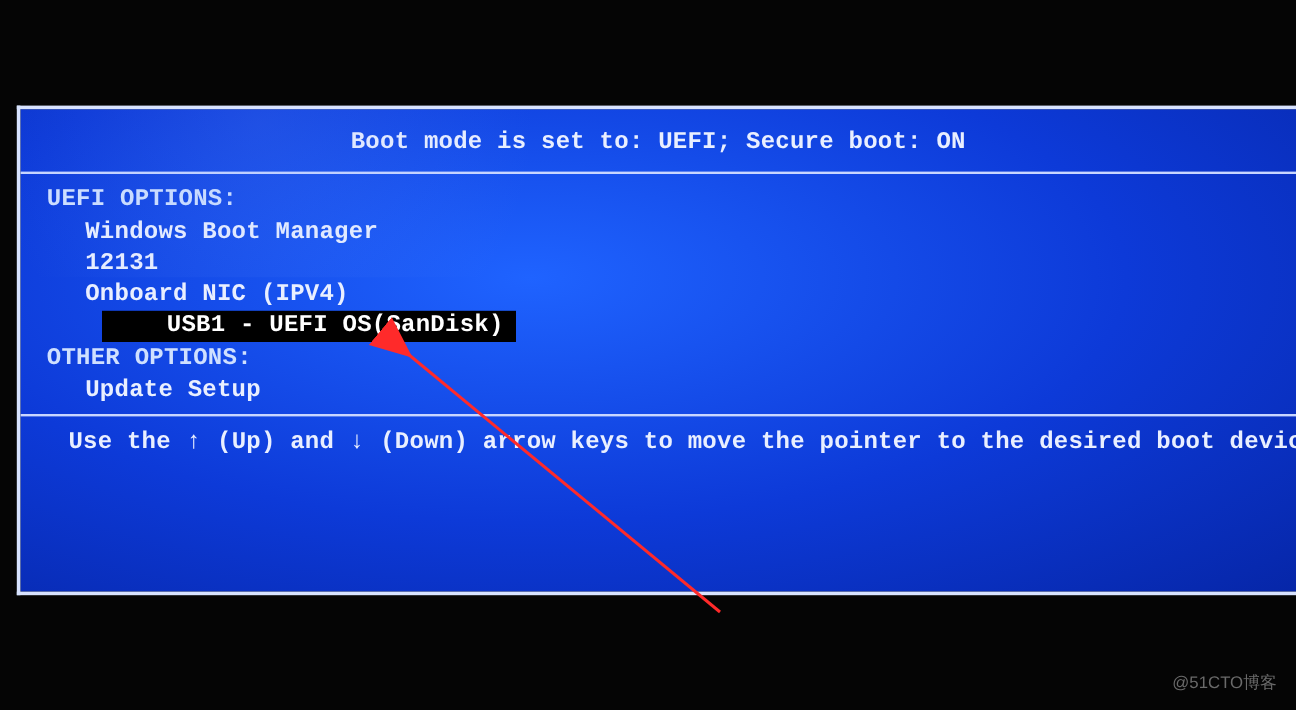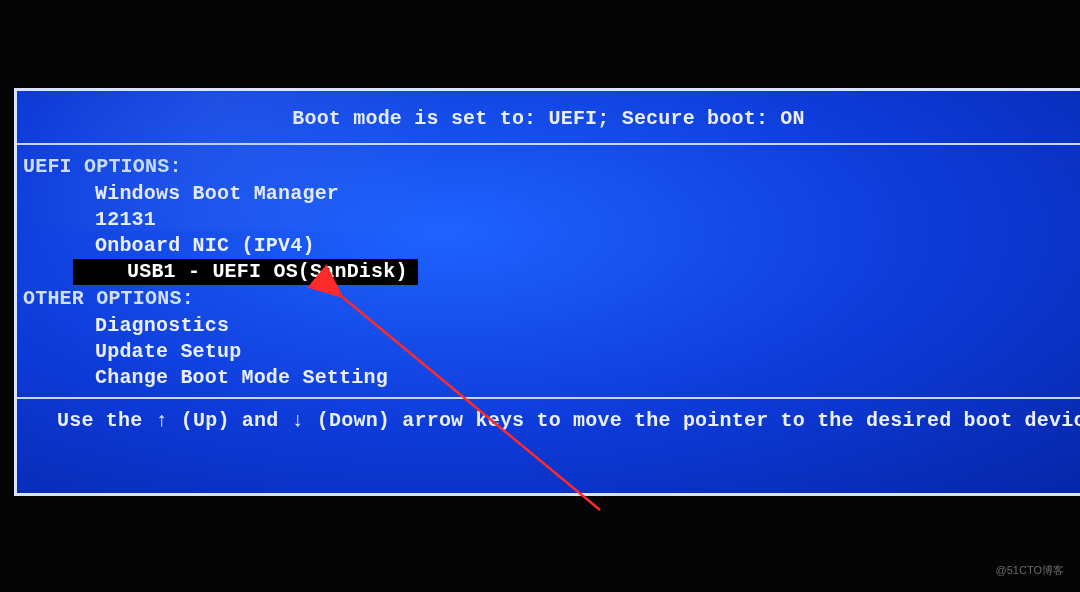--- a/index.html
+++ b/index.html
@@ -34,38 +34,38 @@
   .header {
     text-align: center;
     padding: 16px 0 12px;
     border-bottom: 2px solid #c9d6ff;
     font-size: 20px;
   }
   .body {
     padding: 8px 0 6px;
   }
   .section-title {
-    padding: 2px 6px;
+    padding: 2px 22px;
     color: #cfe0ff;
   }
   .item {
     padding: 1px 10px 1px 54px;
     color: #e9efff;
     cursor: pointer;
-    margin-left: 24px;
   }
   .item.selected {
     background: #000;
     color: #fff;
     display: inline-block;
     padding-right: 10px;
     margin-left: 0;
   }
   .selected-wrap {
-    padding-left: 56px;
+    padding-left: 38px;
+    margin-left: 30px;
   }
   .item.dim {
     color: #9db5ff;
     opacity: 0.85;
   }
   .footer {
     border-top: 2px solid #c9d6ff;
     padding: 10px 14px 14px;
     font-size: 20px;
     white-space: nowrap;
@@ -75,21 +75,21 @@
   .annotation-arrow {
     position: absolute;
     pointer-events: none;
   }
   .watermark {
     position: absolute;
     right: 16px;
     bottom: 14px;
     color: #6a6a6a;
     font-family: Arial, sans-serif;
-    font-size: 11px;
+    font-size: 14px;
     font-weight: normal;
   }
   
   .glare {
     position: absolute;
     top: -120px; left: -100px;
     width: 600px; height: 260px;
     background: radial-gradient(circle, rgba(120,160,255,0.14) 0%, rgba(0,0,0,0) 70%);
     pointer-events: none;
   }
@@ -121,27 +121,21 @@
       </div>
       <div class="selected-wrap">
         <div class="item selected">
           <span>USB1 - UEFI OS(SanDisk)</span>
         </div>
       </div>
 
       <div class="section-title">OTHER OPTIONS:</div>
 
       <div class="item">
-        <span>Diagnostics</span>
-      </div>
-      <div class="item">
         <span>Update Setup</span>
-      </div>
-      <div class="item">
-        <span>Change Boot Mode Setting</span>
       </div>
 
     </div>
 
     <div class="footer">
       <div class="line1">
         <span>Use the </span><span class="arrow-glyph">↑</span><span> (Up) and </span><span class="arrow-glyph">↓</span><span> (Down) arrow keys to move the pointer to the desired boot device.</span>
       </div>
 
     </div>

